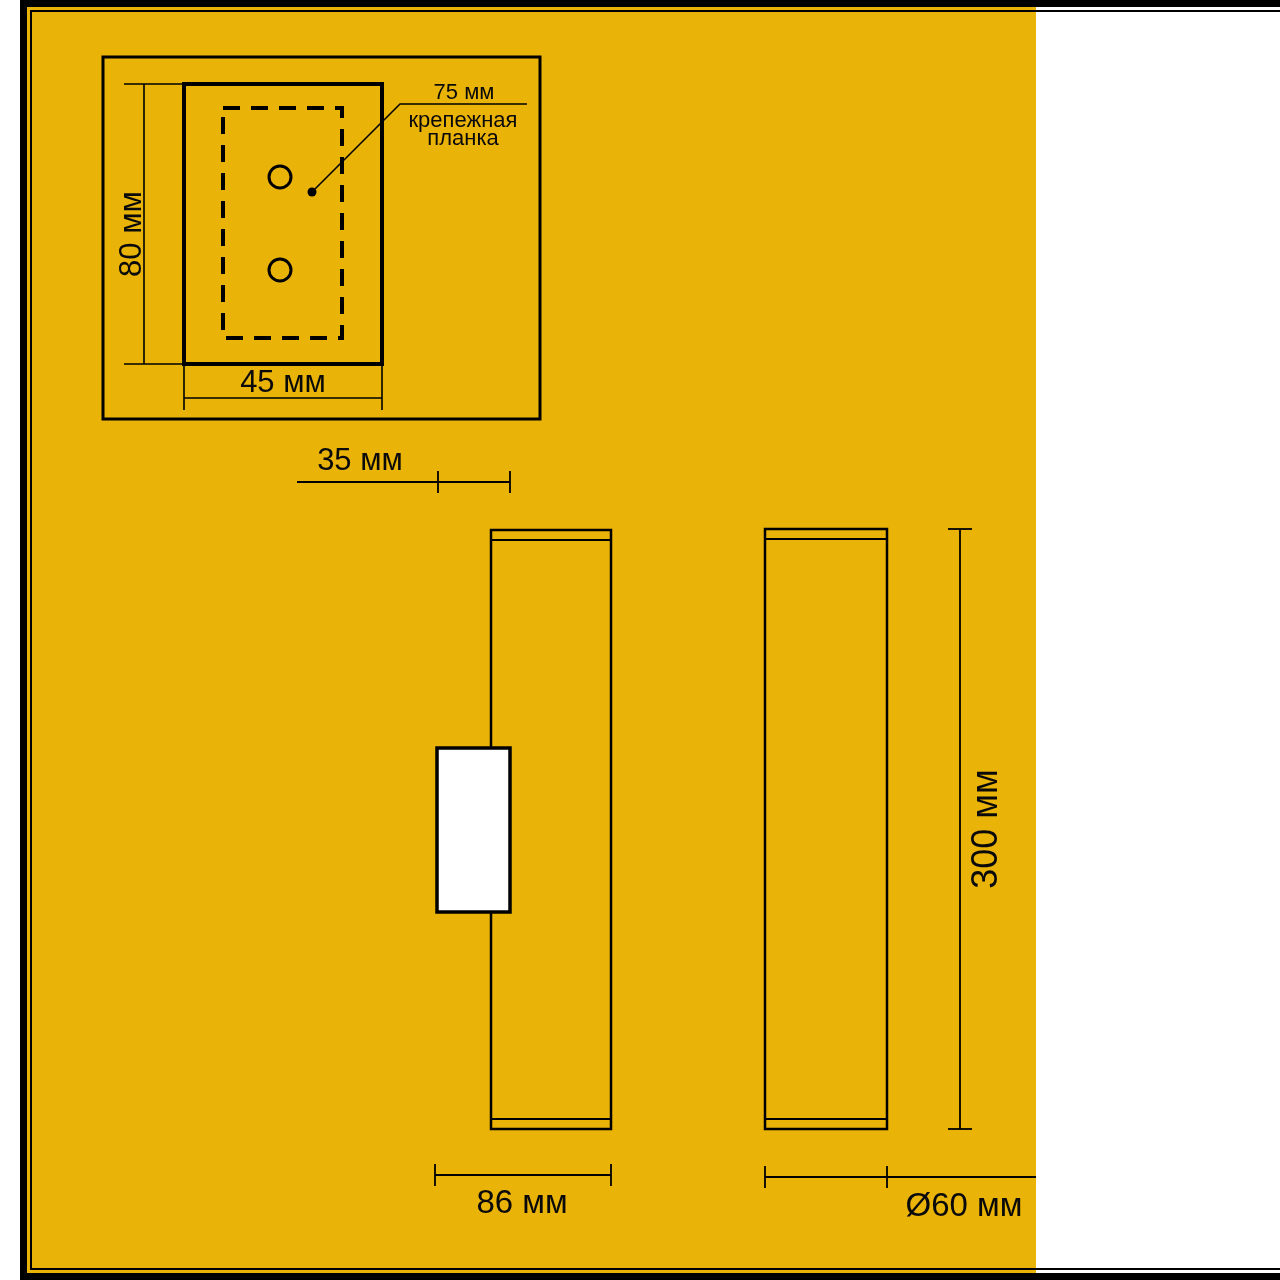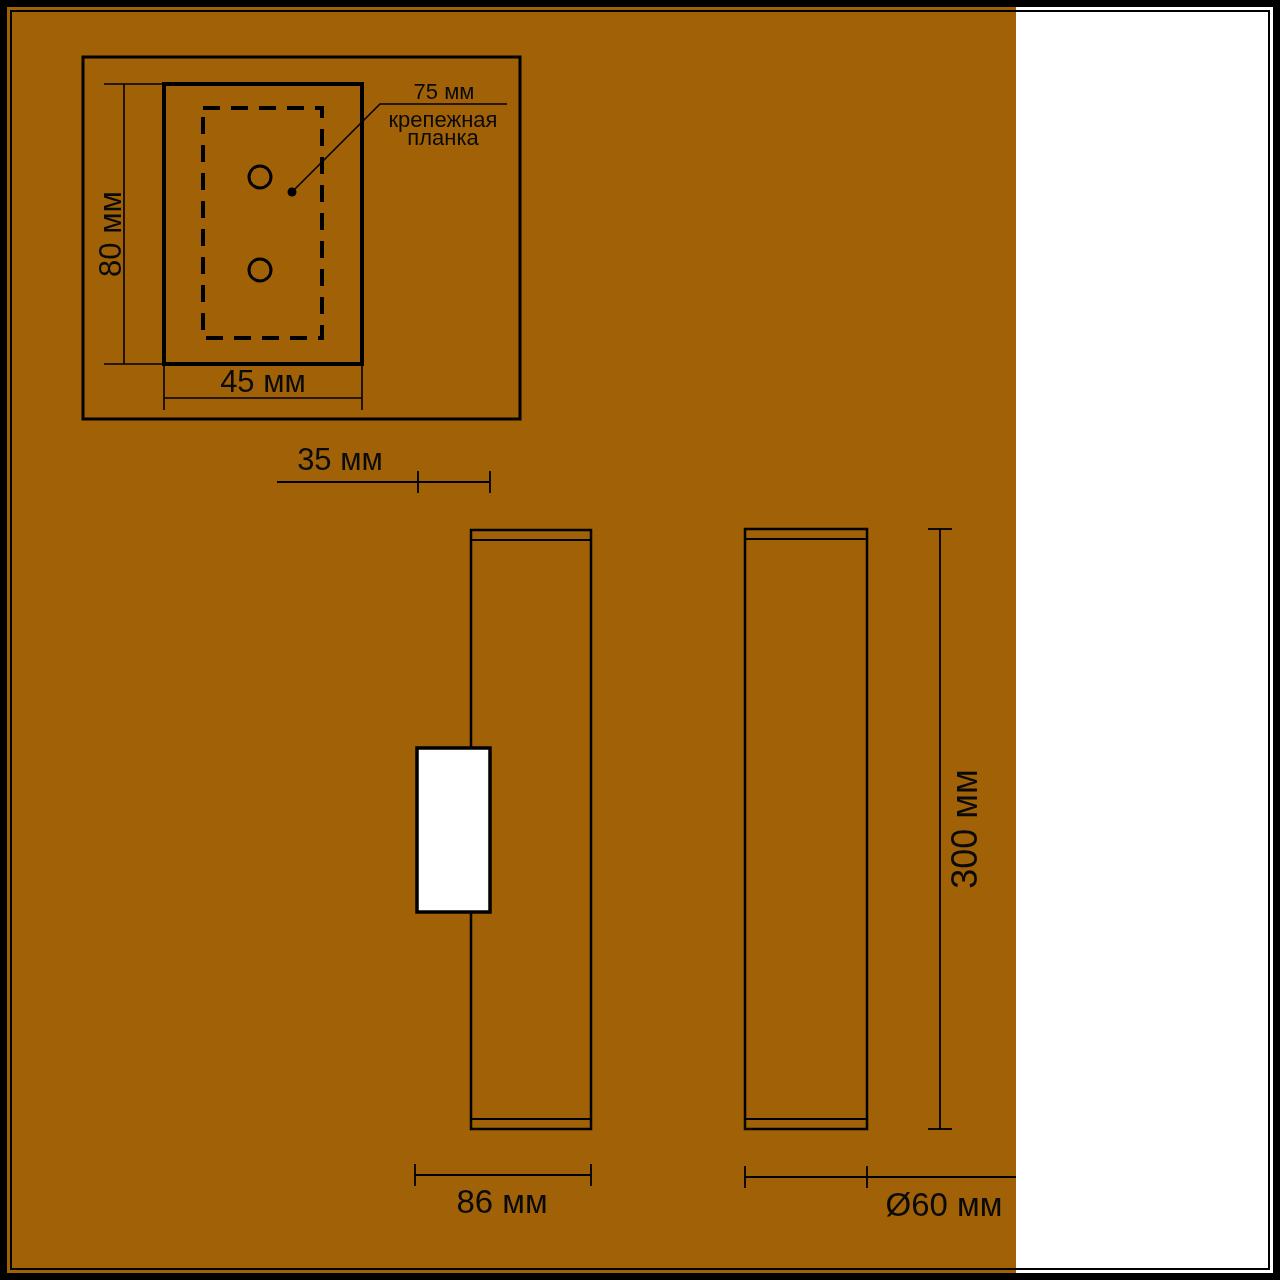--- a/index.html
+++ b/index.html
@@ -4,22 +4,23 @@
 <style>
   html, body {
     margin: 0;
     padding: 0;
     background: #ffffff;
   }
   .page {
     position: relative;
     width: 1016px;
     height: 1280px;
-    background: #a16207;
+    background: #eab308;
     font-family: "Liberation Sans", "DejaVu Sans", sans-serif;
+    margin-left: 20px;
   }
   svg { display: block; }
   .ln   { stroke: #000000; fill: none; }
   .fill-white { fill: #ffffff; }
   .lbl {
     fill: #0a0a0a;
     font-family: "Liberation Sans", "DejaVu Sans", sans-serif;
   }
   .dim-sm { font-size: 31px; }
   .dim-md { font-size: 33px; }

